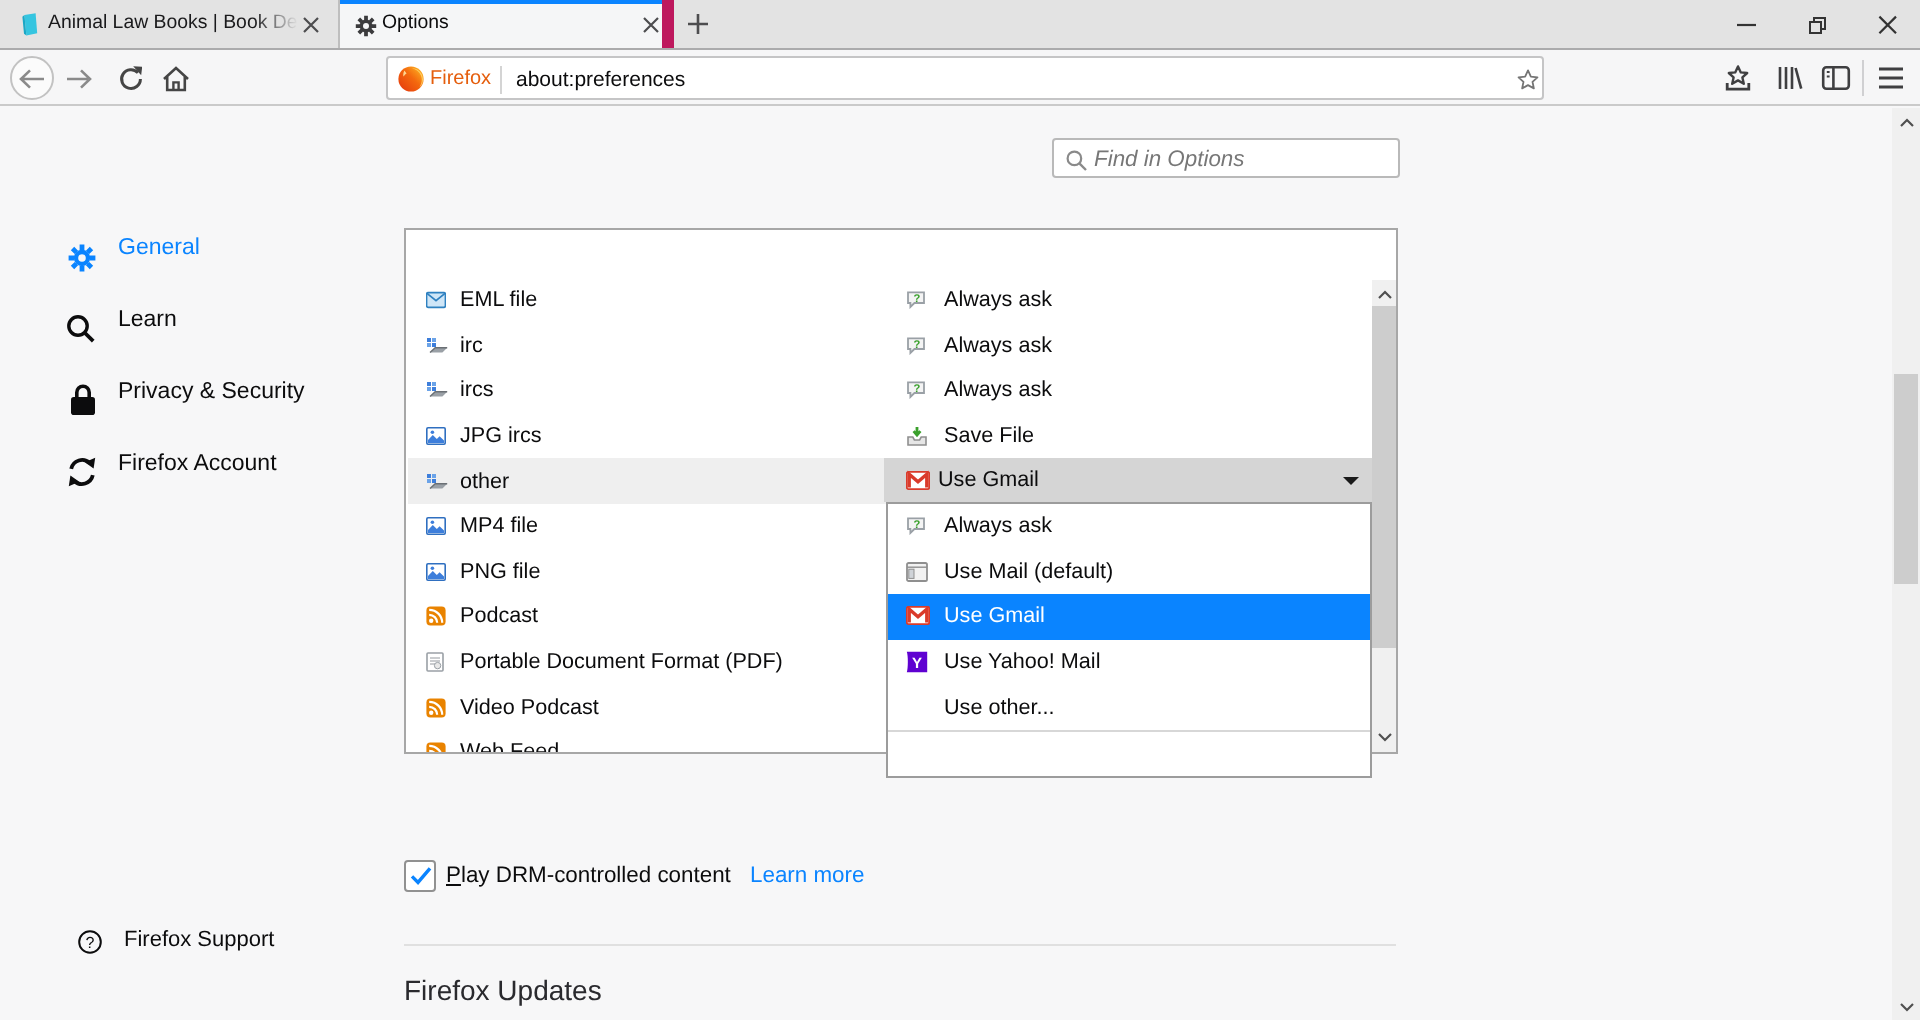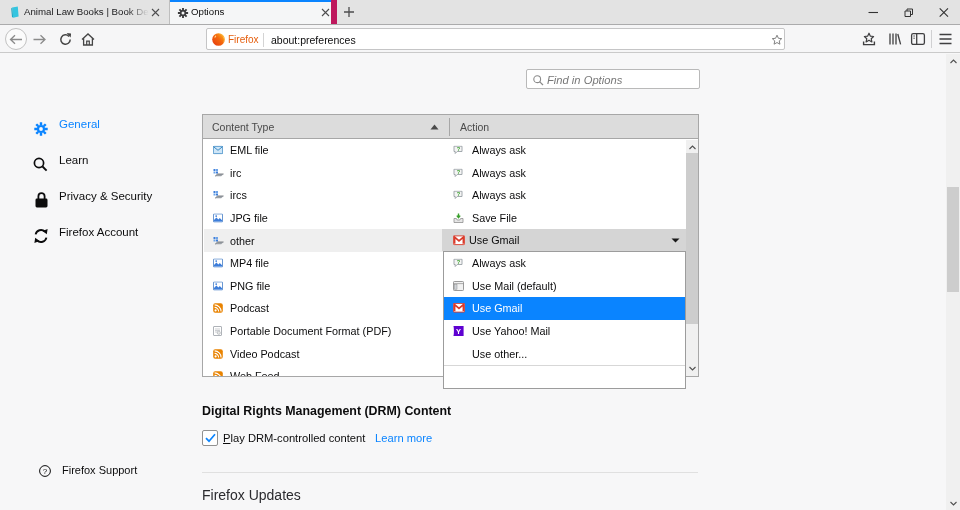--- a/index.html
+++ b/index.html
@@ -19,21 +19,21 @@
   .tclose { position:absolute; width:9px; height:9px; }
   .tclose svg { width:9px; height:9px; }
   #plus { left:343px; top:6px; }
 
   
   .winbtn { top:0; height:24px; }
 
   
   #navbar { left:0; top:25px; width:960px; height:28px; background:#f6f6f7; border-bottom:1px solid #cacaca; }
   #backbtn { left:5px; top:3px; width:22px; height:22px; border:1px solid #c2c2c2; border-radius:50%; background:#fbfbfb; }
-  #urlbar { left:206px; top:3px; width:579px; height:22px; background:#fff; border:1px solid #c5c5c6; border-radius:2px; }
+  #urlbar { left:193px; top:3px; width:579px; height:22px; background:#fff; border:1px solid #c5c5c6; border-radius:2px; }
   #urlbar .fxword { position:absolute; left:21px; top:5px; font-size:10px; color:#e55e0d; }
   #urlbar .sep { position:absolute; left:56px; top:4px; width:1px; height:14px; background:#d4d4d4; }
   #urlbar .url { position:absolute; left:64px; top:4.5px; font-size:10.5px; color:#0c0c0d; }
 
   
   #content { left:0; top:54px; width:960px; height:456px; background:#f7f7f8; }
 
   
   .cat { position:absolute; left:59px; font-size:11.5px; color:#0c0c0d; }
   .caticon { position:absolute; left:33px; }
@@ -213,28 +213,20 @@
 
   <div class="abs" id="searchbox">
     <svg class="abs" style="left:6px;top:5px" width="11" height="11" viewBox="0 0 11 11">
       <circle cx="4.2" cy="4.2" r="3.4" fill="none" stroke="#8a8a8a" stroke-width="1.1"></circle>
       <path d="M6.8 6.8 L10 10" stroke="#8a8a8a" stroke-width="1.2"></path>
     </svg>
     <div class="ph">Find in Options</div>
   </div>
 
   <div class="abs" id="table">
-    <div id="thead">
-      <span style="position:absolute;left:9px;top:6px">Content Type</span>
-      <svg style="position:absolute;left:227px;top:9px" width="9" height="6" viewBox="0 0 9 6">
-          <path d="M4.5 0.5 L8.5 5.5 H0.5 Z" fill="#4a4a4a"></path>
-        </svg>
-      <div style="position:absolute;left:246px;top:3px;width:1px;height:18px;background:#a7a7a7"></div>
-      <span style="position:absolute;left:257px;top:6px">Action</span>
-    </div>
 
     <div id="tbody">
         <div class="row" style="top:24px;">
           <span class="ic">
             <svg width="10" height="9" viewBox="0 0 10 9">
               <rect x="0.3" y="0.8" width="9.4" height="7.4" rx="0.8" fill="#cfe6f7" stroke="#2f81c0" stroke-width="0.8"></rect>
               <path d="M0.5 1.2 L5 4.8 L9.5 1.2" fill="none" stroke="#2f81c0" stroke-width="0.9"></path>
             </svg>
           </span>
           <span class="txt">EML file</span>
@@ -293,21 +285,21 @@
           <span class="txt">Always ask</span>
         </div>
         <div class="row" style="top:91.80000000000001px;">
           <span class="ic">
             <svg width="10" height="9" viewBox="0 0 10 9">
               <rect x="0.4" y="0.4" width="9.2" height="8.2" rx="0.6" fill="#fff" stroke="#2f6fc0" stroke-width="0.8"></rect>
               <path d="M1 6.5 L3.4 4 L5.4 6 L6.8 4.6 L9 6.8 V8 H1 Z" fill="#3d7edb"></path>
               <circle cx="3.2" cy="2.6" r="0.9" fill="#3d7edb"></circle>
             </svg>
           </span>
-          <span class="txt">JPG file</span>
+          <span class="txt">JPG ircs</span>
         </div>
         <div class="arow" style="top:91.80000000000001px">
           <span class="ic">
             <svg width="11" height="10" viewBox="0 0 11 10">
               <path d="M1 5.5 H3.4 L4.2 7 H6.8 L7.6 5.5 H10 V9.5 H1 Z" fill="#e6e6e6" stroke="#8f8f8f" stroke-width="0.8"></path>
               <path d="M5.5 0.5 V4 M3.8 2.6 L5.5 4.6 L7.2 2.6" fill="none" stroke="#3aa02c" stroke-width="1.4"></path>
             </svg>
           </span>
           <span class="txt">Save File</span>
         </div>
@@ -451,21 +443,20 @@
           </svg>
         </span>
         <span class="txt">Use Yahoo! Mail</span>
       </div>
       <div class="prow" style="top:90.4px">
         <span class="txt">Use other...</span>
       </div>
       <div style="position:absolute;left:0;top:112.8px;width:241px;height:1px;background:#d7d7d7"></div>
     </div>
 
-  <div class="abs" id="drmhead">Digital Rights Management (DRM) Content</div>
   <div class="abs" id="chkbox">
     <svg style="position:absolute;left:2px;top:2px" width="11" height="10" viewBox="0 0 11 10">
         <path d="M1 5.2 L4 8.2 L10 1.2" fill="none" stroke="#0a84ff" stroke-width="1.7"></path>
       </svg>
   </div>
   <div class="abs" id="chklabel"><span style="text-decoration:underline">P</span>lay DRM-controlled content</div>
   <div class="abs" id="learnmore">Learn more</div>
   <div class="abs" id="hsep"></div>
   <div class="abs" id="fxupdates">Firefox Updates</div>
 

